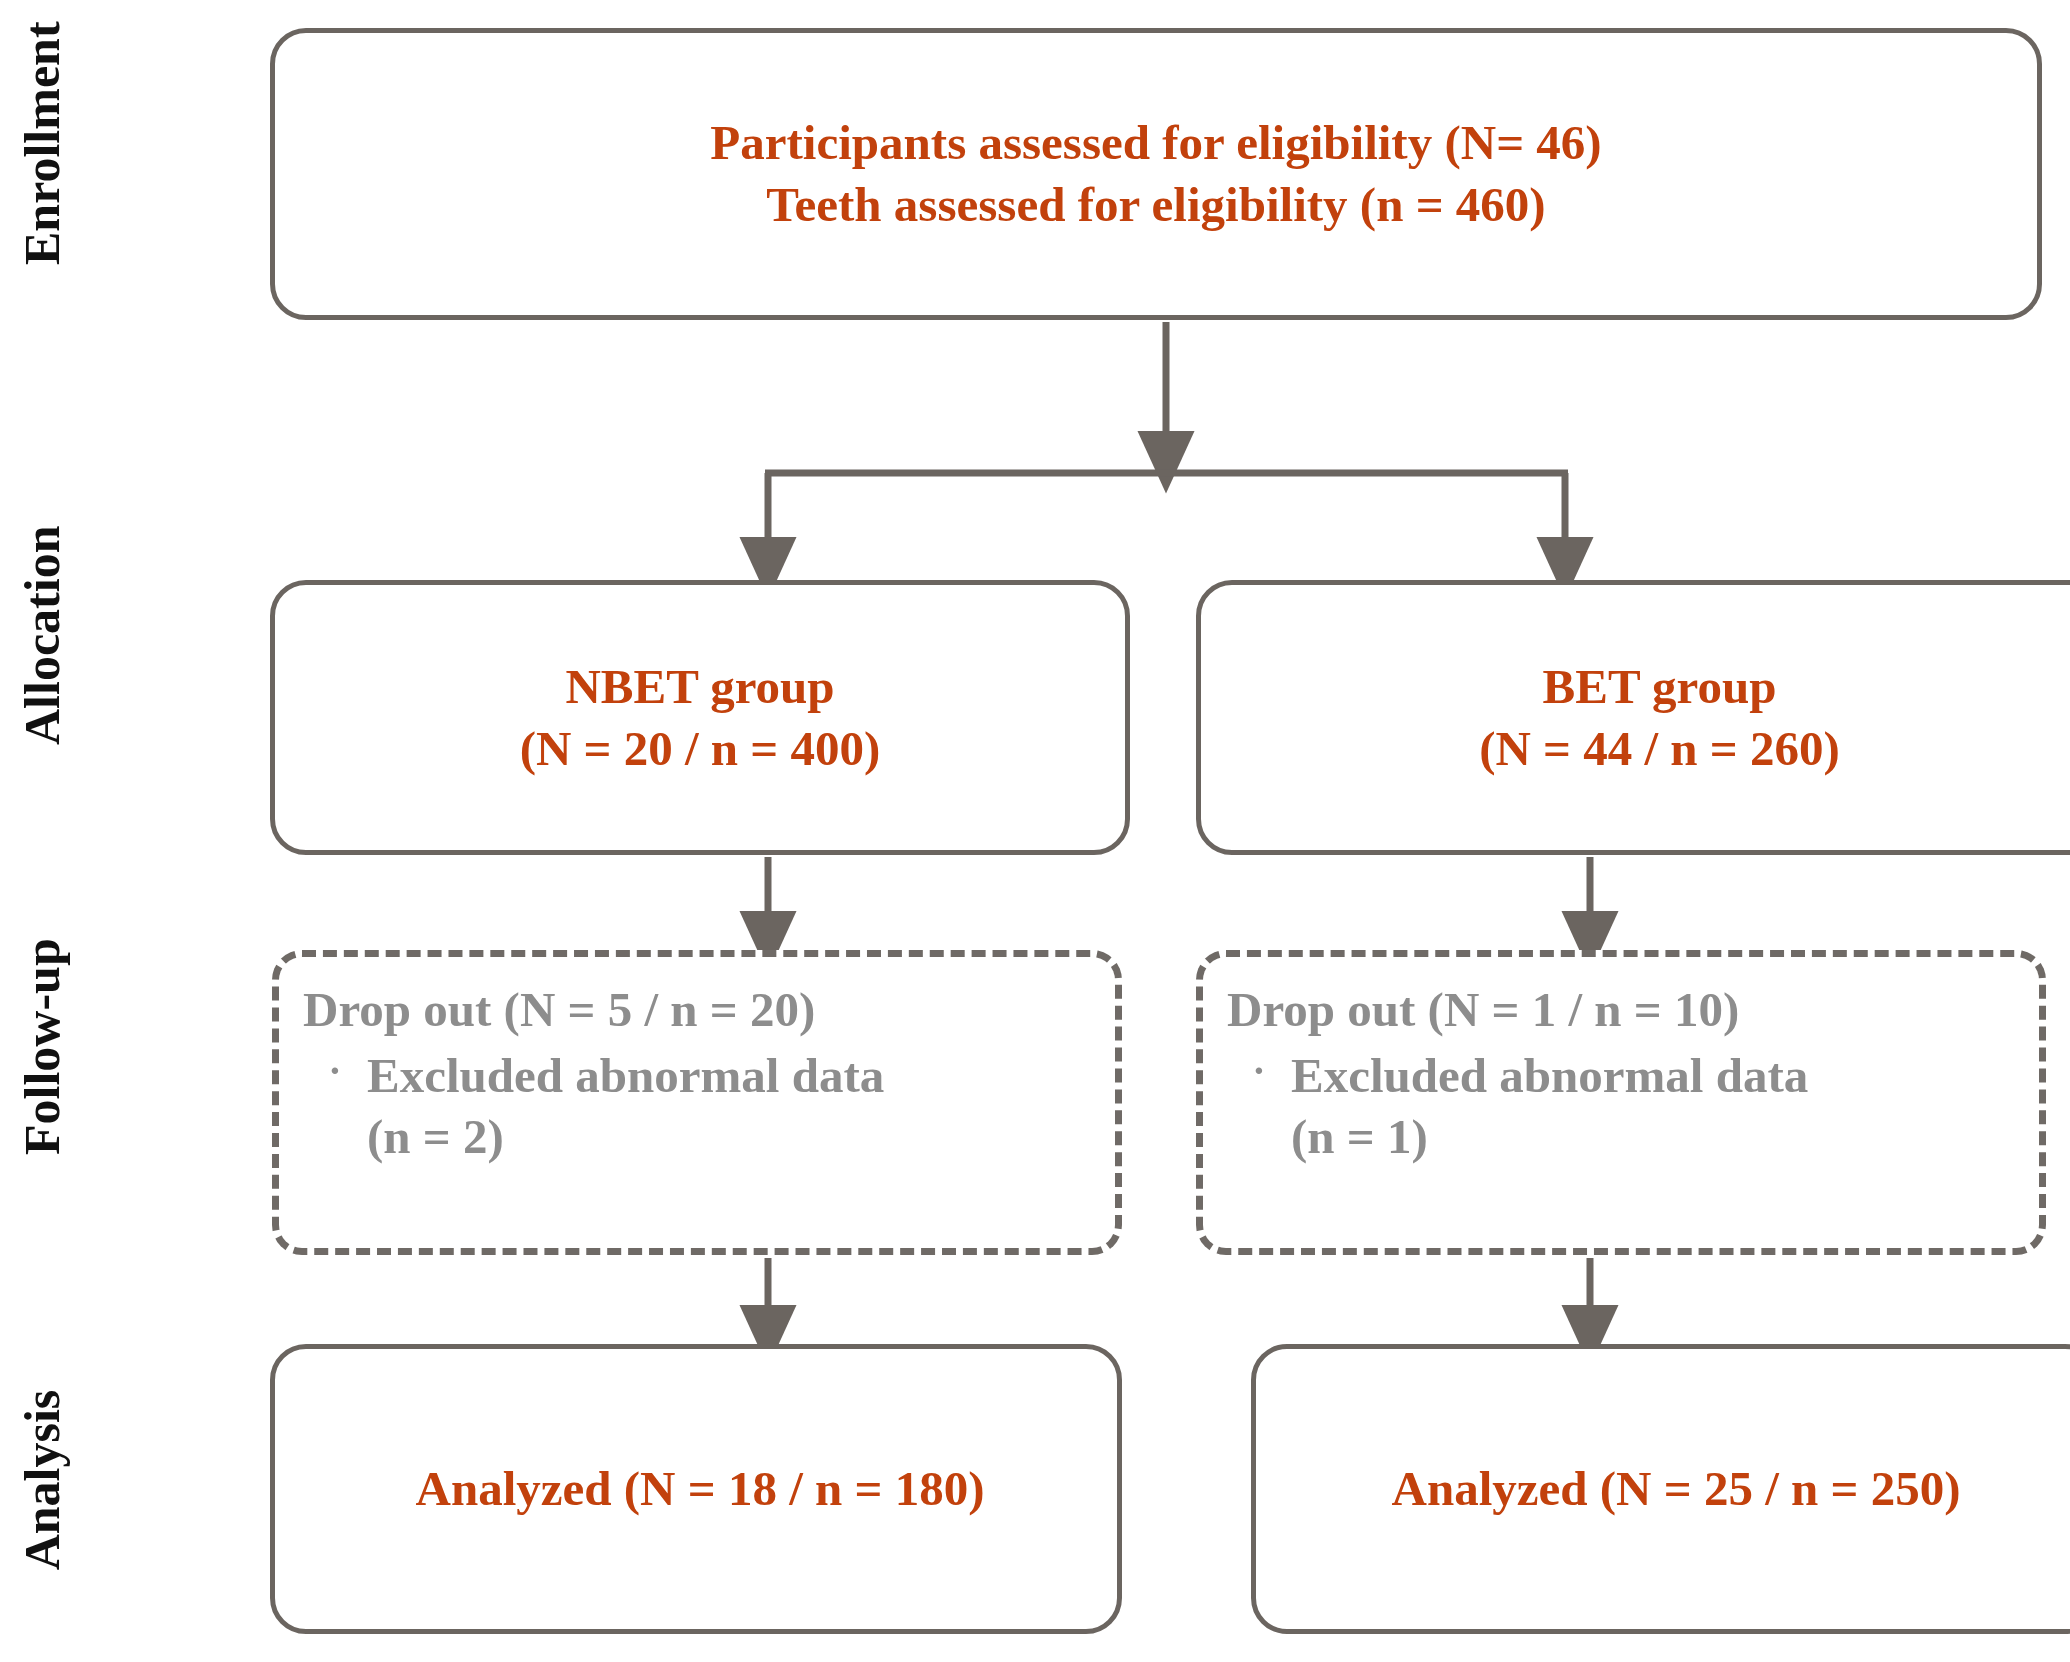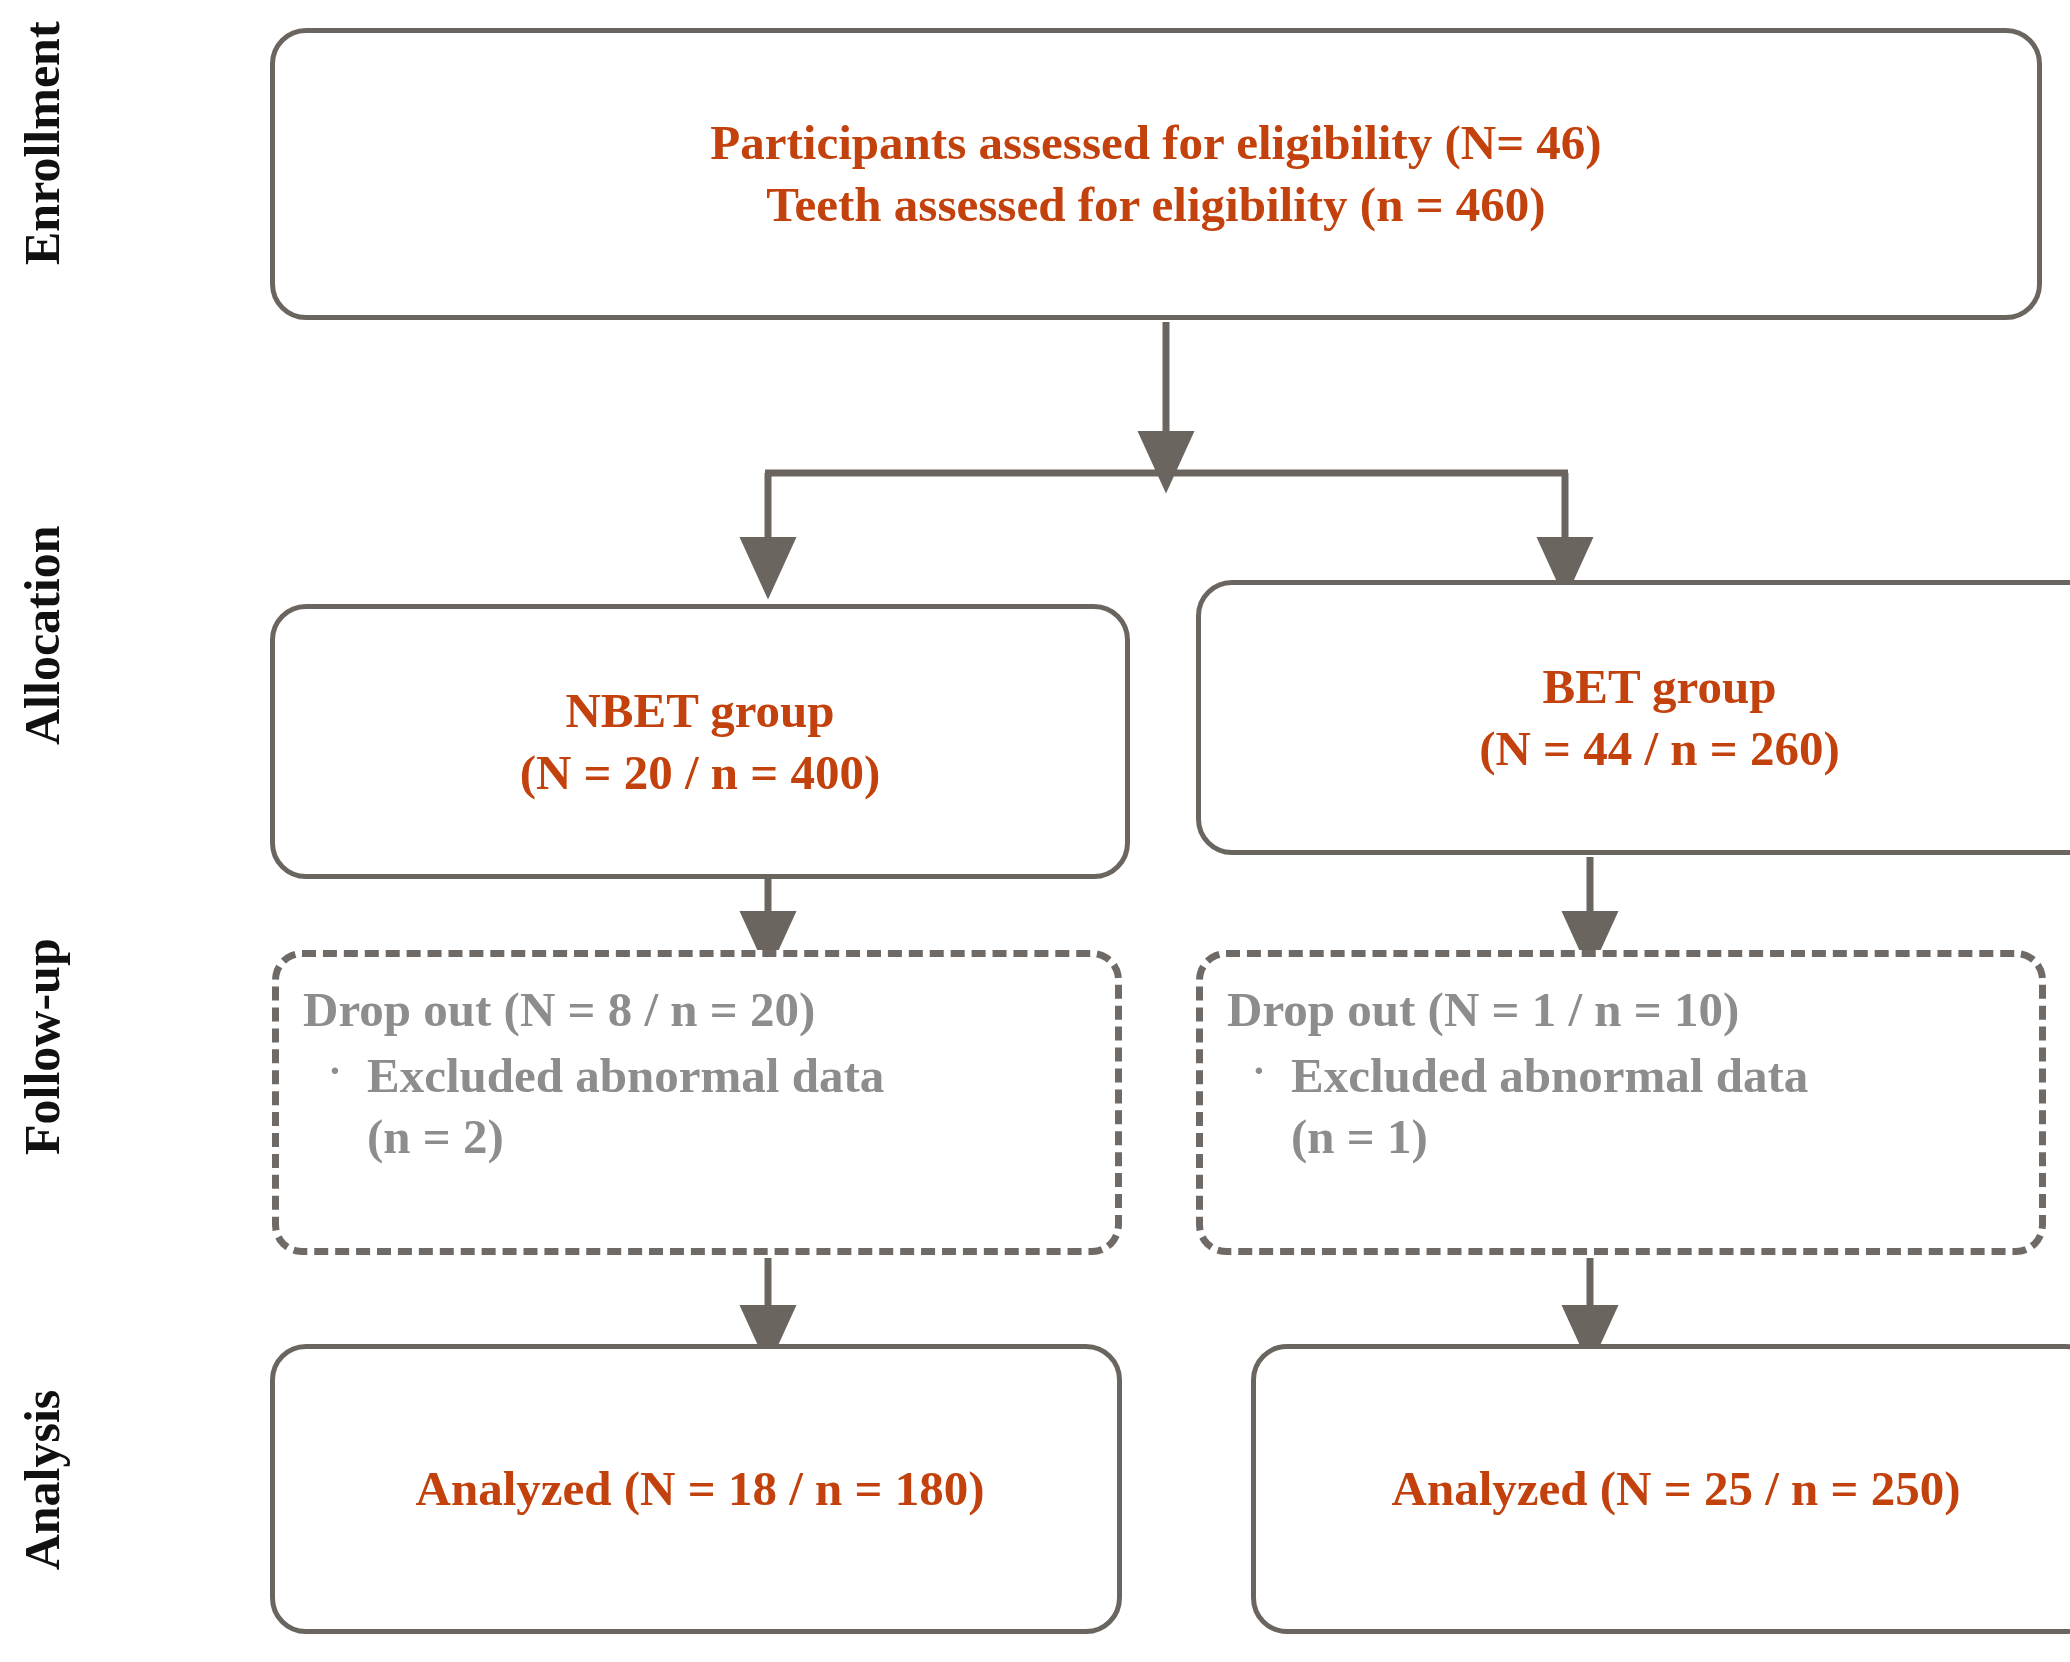--- a/index.html
+++ b/index.html
@@ -84,21 +84,21 @@
   .box-line { display: block; }
 
   #enrollment-box {
     left: 270px;
     top: 28px;
     width: 1772px;
     height: 292px;
   }
   #nbet-box {
     left: 270px;
-    top: 604px;
+    top: 580px;
     width: 860px;
     height: 275px;
   }
   #bet-box {
     left: 1196px;
     top: 580px;
     width: 927px;
     height: 275px;
     align-items: center;
   }
@@ -210,21 +210,21 @@
     <span class="box-line">NBET group</span>
     <span class="box-line">(N = 20 / n = 400)</span>
   </div>
 
   <div class="node-box" id="bet-box">
     <span class="box-line">BET group</span>
     <span class="box-line">(N = 44 / n = 260)</span>
   </div>
 
   <div class="node-box dashed" id="nbet-drop-box">
-    <span class="drop-title">Drop out (N = 8 / n = 20)</span>
+    <span class="drop-title">Drop out (N = 5 / n = 20)</span>
     <span class="drop-bullet-row">
       <span class="drop-bullet-dot">·</span>
       <span class="drop-bullet-text">Excluded abnormal data</span>
     </span>
     <span class="drop-subline">(n = 2)</span>
   </div>
 
   <div class="node-box dashed" id="bet-drop-box">
     <span class="drop-title">Drop out (N = 1 / n = 10)</span>
     <span class="drop-bullet-row">

